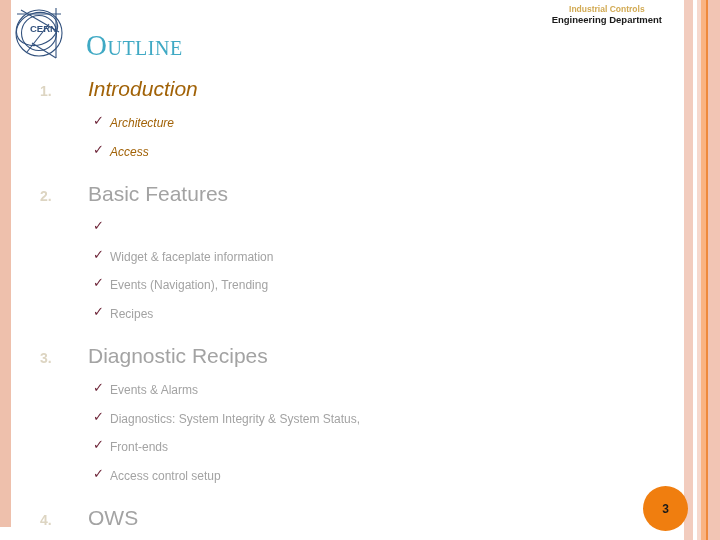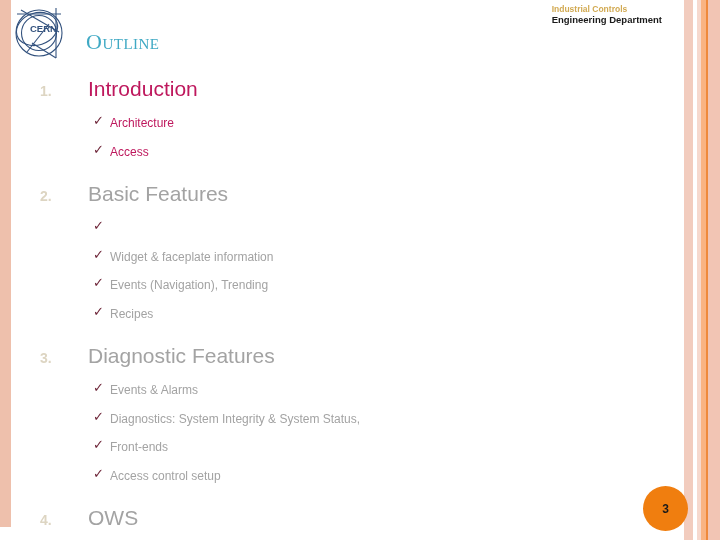--- a/index.html
+++ b/index.html
@@ -59,21 +59,21 @@
     position: absolute;
     right: 38px;
     top: 4px;
     width: 180px;
     height: 42px;
   }
   .dept-lines {
     position: absolute;
     right: 58px;
     top: 5px;
-    text-align: left;
+    text-align: center;
     line-height: 1.15;
   }
   .dept-line1 {
     font-size: 8.5px;
     font-weight: bold;
     color: #d2aa53;
     letter-spacing: 0px;
     white-space: nowrap;
   }
   .dept-line2 {
@@ -88,21 +88,21 @@
     top: 0px;
     width: 54px;
     height: 42px;
   }
 
   .slide-title {
     position: absolute;
     left: 86px;
     top: 31px;
     font-family: "Liberation Serif", serif;
-    font-size: 22px;
+    font-size: 29px;
     font-variant: small-caps;
     color: #3fa9c4;
     letter-spacing: 0.5px;
     line-height: 1;
     white-space: nowrap;
   }
 
   
   .outline {
     position: absolute;
@@ -158,21 +158,21 @@
     line-height: 13px;
   }
   .sub-text {
     font-size: 12px;
     line-height: 26px;
     white-space: nowrap;
   }
 
   
   .tone-dark .section-title,
-  .tone-dark .sub-text { color: #be185d; }
+  .tone-dark .sub-text { color: #a16207; font-style: italic; }
   .tone-grey .section-title,
   .tone-grey .sub-text { color: #a3a3a3; }
 
   .gap-after-head { height: 4px; }
   .gap-after-section-lg { height: 14px; }
 
   
   .page-badge {
     position: absolute;
     right: 32px;
@@ -274,21 +274,21 @@
           <span class="sub-text">Recipes</span>
         </li>
       </ul>
     </div>
 
     <div class="gap-after-section-lg"></div>
 
     <div class="section tone-grey">
       <div class="section-head">
         <span class="section-num">3.</span>
-        <span class="section-title">Diagnostic Features</span>
+        <span class="section-title">Diagnostic Recipes</span>
       </div>
       <div class="gap-after-head"></div>
       <ul class="sub-list">
         <li class="sub-item">
           <span class="check">✓</span>
           <span class="sub-text">Events &amp; Alarms</span>
         </li>
         <li class="sub-item">
           <span class="check">✓</span>
           <span class="sub-text">Diagnostics: System Integrity &amp; System Status,</span>

